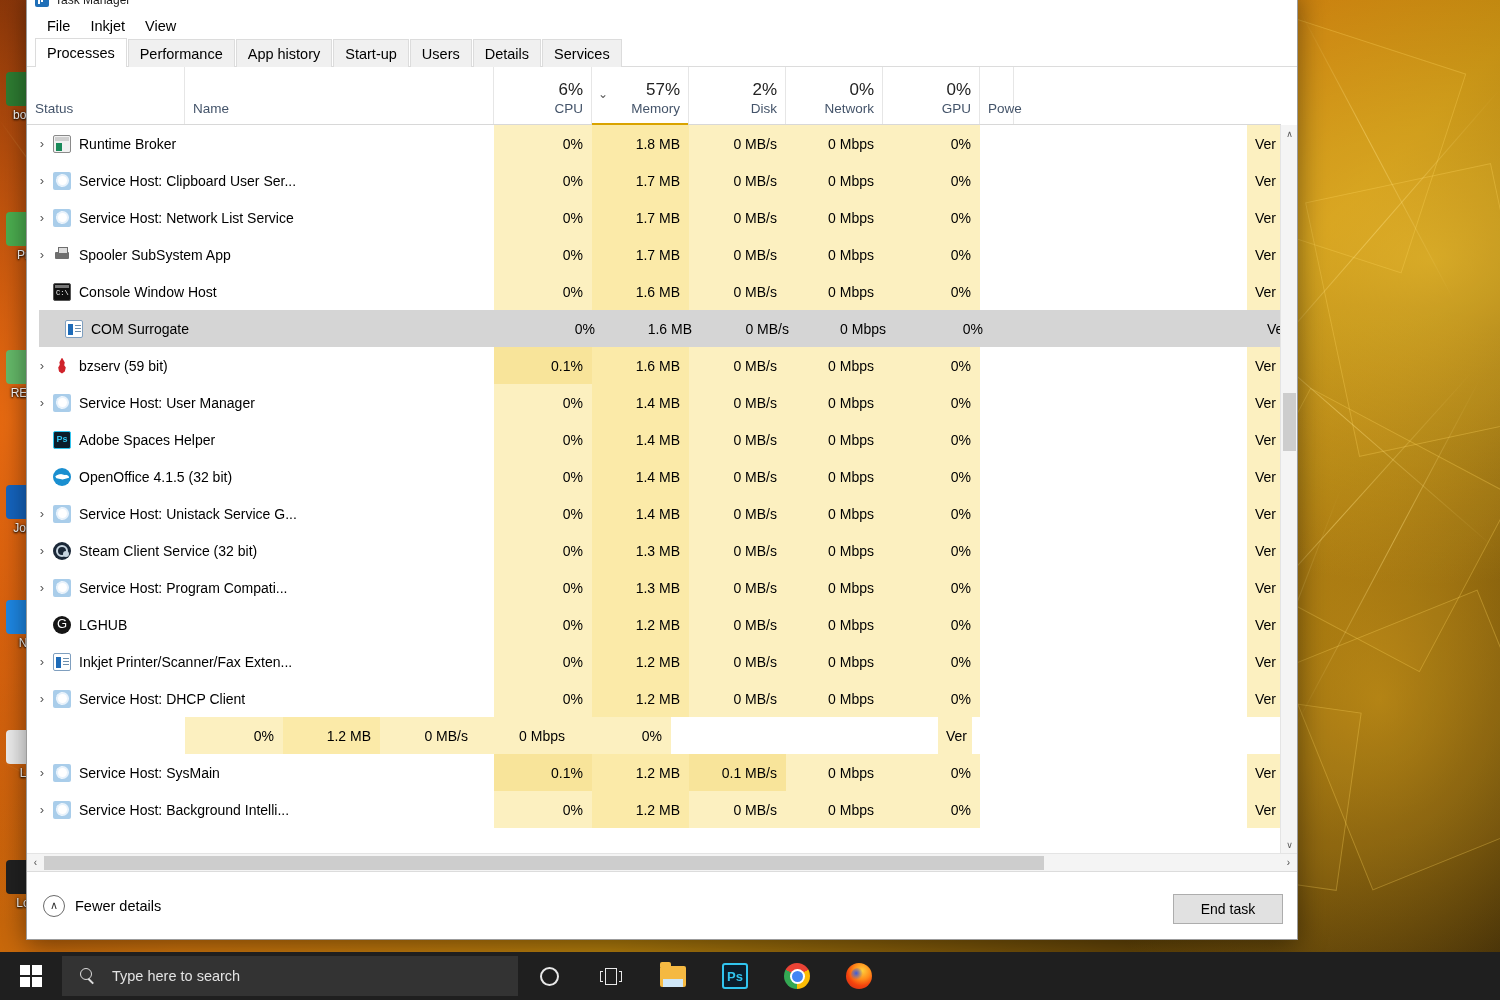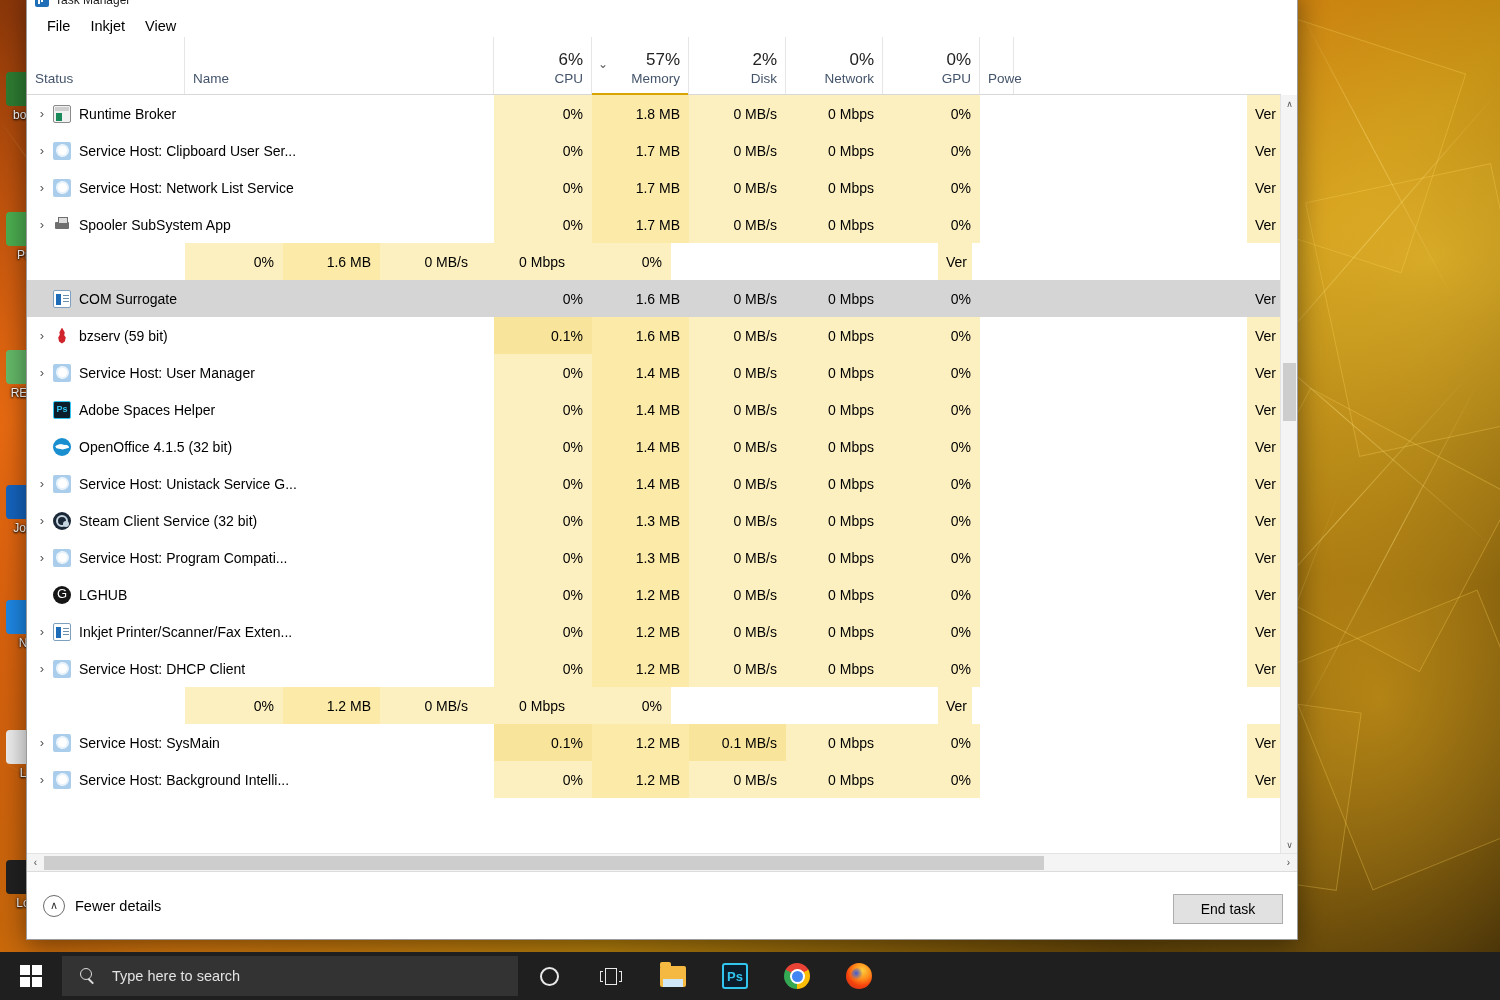--- a/index.html
+++ b/index.html
@@ -505,20 +505,29 @@
     <span class="tm-ico"></span>
     <span>Task Manager</span>
   </div>
 
   <div id="menubar">
       <div class="menu-item">File</div>
       <div class="menu-item">Inkjet</div>
       <div class="menu-item">View</div>
     </div>
 
+  <div id="tabstrip">
+      <div class="tab active">Processes</div>
+      <div class="tab">Performance</div>
+      <div class="tab">App history</div>
+      <div class="tab">Start-up</div>
+      <div class="tab">Users</div>
+      <div class="tab">Details</div>
+      <div class="tab">Services</div>
+    </div>
 
   <div id="tablewrap">
     <div class="grid">
       <div id="thead">
           <div class="hcell" style="width: 158px; flex: 0 0 158px;">
             <div class="hlabel">Status</div>
           </div>
           <div class="hcell" style="width: 309px; flex: 0 0 309px;">
             <div class="hlabel">Name</div>
           </div>
@@ -602,31 +611,36 @@
             <div class="cell" style="width: 158px; flex: 0 0 158px;"></div>
             <div class="cell num heat" style="width: 98px; flex: 0 0 98px;">0%</div>
             <div class="cell num heat2" style="width: 97px; flex: 0 0 97px;">1.7 MB</div>
             <div class="cell num heat" style="width: 97px; flex: 0 0 97px;">0 MB/s</div>
             <div class="cell num heat" style="width: 97px; flex: 0 0 97px;">0 Mbps</div>
             <div class="cell num heat" style="width: 97px; flex: 0 0 97px;">0%</div>
             <div class="cell" style="width: 267px; flex: 0 0 267px;"></div>
             <div class="cell heat" style="width: 34px; flex: 0 0 34px;">Ver</div>
           </div>
           <div class="row">
+            <div class="cell name" style="width: 309px; flex: 0 0 309px;">
+              <span class="chev empty">›</span>
+              <span class="picon ico-console"></span>
+              <span class="pname">Console Window Host</span>
+            </div>
             <div class="cell" style="width: 158px; flex: 0 0 158px;"></div>
             <div class="cell num heat" style="width: 98px; flex: 0 0 98px;">0%</div>
             <div class="cell num heat2" style="width: 97px; flex: 0 0 97px;">1.6 MB</div>
             <div class="cell num heat" style="width: 97px; flex: 0 0 97px;">0 MB/s</div>
             <div class="cell num heat" style="width: 97px; flex: 0 0 97px;">0 Mbps</div>
             <div class="cell num heat" style="width: 97px; flex: 0 0 97px;">0%</div>
             <div class="cell" style="width: 267px; flex: 0 0 267px;"></div>
             <div class="cell heat" style="width: 34px; flex: 0 0 34px;">Ver</div>
           </div>
           <div class="row selected">
-            <div class="cell name" style="width: 309px; flex: 0 0 309px;">
+            <div class="cell name" style="width: 309px; flex: 0 0 309px; margin-left: 12px;">
               <span class="chev empty">›</span>
               <span class="picon ico-bluewin"></span>
               <span class="pname">COM Surrogate</span>
             </div>
             <div class="cell" style="width: 158px; flex: 0 0 158px;"></div>
             <div class="cell num heat" style="width: 98px; flex: 0 0 98px;">0%</div>
             <div class="cell num heat2" style="width: 97px; flex: 0 0 97px;">1.6 MB</div>
             <div class="cell num heat" style="width: 97px; flex: 0 0 97px;">0 MB/s</div>
             <div class="cell num heat" style="width: 97px; flex: 0 0 97px;">0 Mbps</div>
             <div class="cell num heat" style="width: 97px; flex: 0 0 97px;">0%</div>

